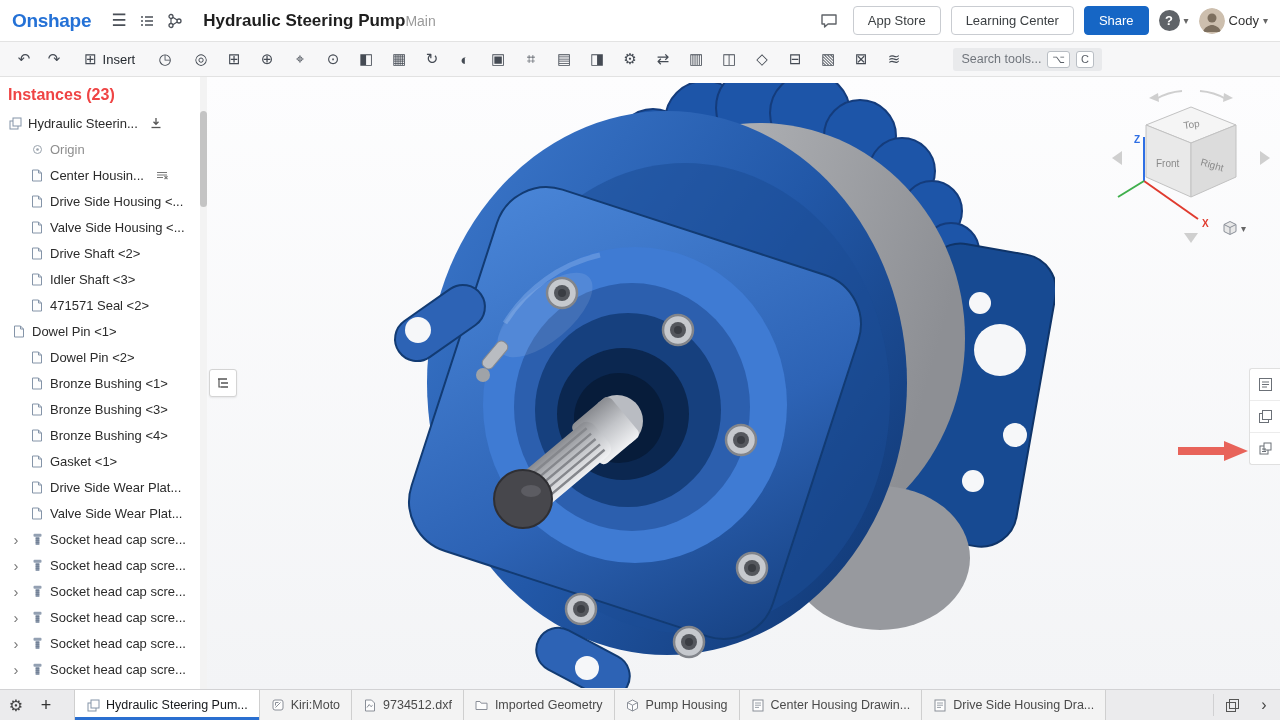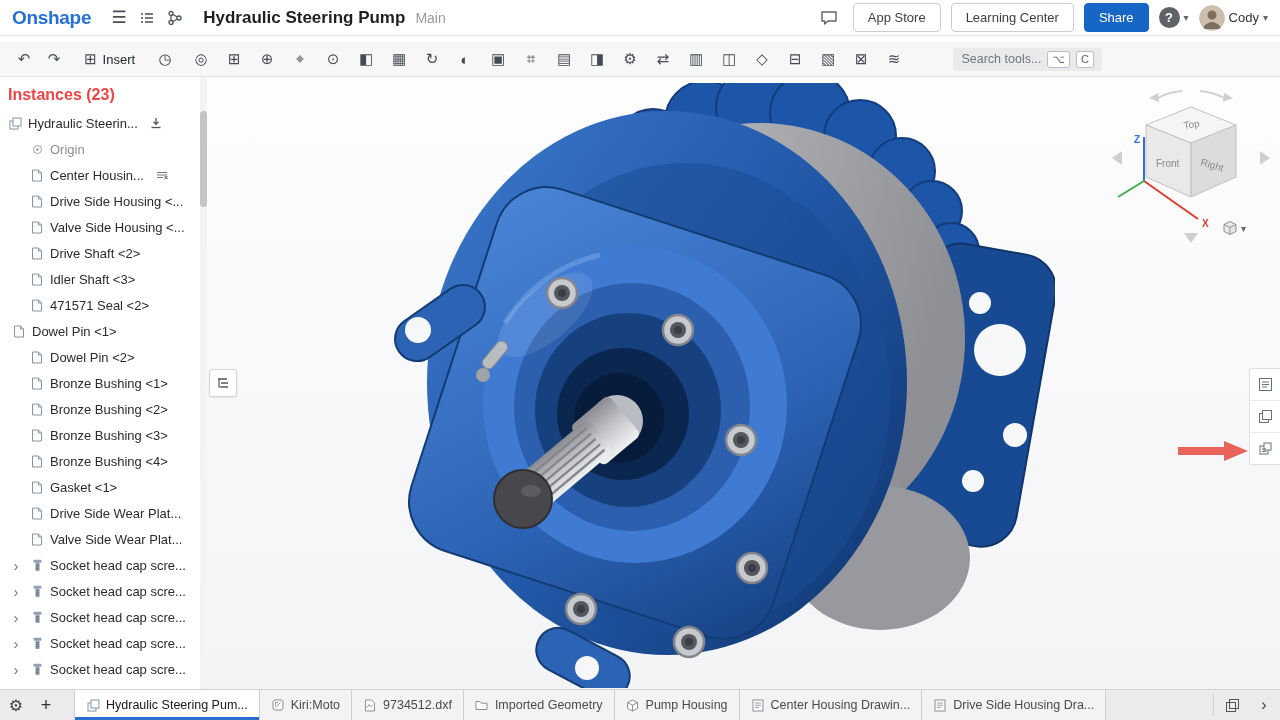--- a/index.html
+++ b/index.html
@@ -1,26 +1,26 @@
 <!DOCTYPE html>
 <html><head>
 <meta charset="utf-8">
 <style>
   html,body{margin:0;padding:0;}
   body{width:1280px;height:720px;overflow:hidden;position:relative;background:#fff;
        font-family:"Liberation Sans",sans-serif;color:#222;-webkit-font-smoothing:antialiased;}
 
   
-  .header{position:absolute;top:0;left:0;right:0;height:36px;background:#fff;
+  .header{position:absolute;top:0;left:0;right:0;height:42px;background:#fff;
           border-bottom:1px solid #e3e3e3;display:flex;align-items:center;
           padding:0 12px;box-sizing:border-box;z-index:30;}
   .logo{font-size:19px;font-weight:800;color:#2471d6;letter-spacing:-0.3px;margin-right:14px;cursor:pointer;}
   .hbtn{width:28px;height:28px;display:flex;align-items:center;justify-content:center;
         color:#4a4f57;font-size:17px;border-radius:3px;cursor:pointer;}
-  .title-wrap{display:flex;align-items:baseline;margin-left:14px;gap:10px;}
+  .title-wrap{display:flex;align-items:baseline;margin-left:14px;}
   .doc-title{font-size:17px;font-weight:700;color:#1f1f1f;}
   .ws-name{font-size:14px;color:#9a9a9a;}
   .spacer{flex:1;}
   .hright{display:flex;align-items:center;gap:10px;}
   .obtn{height:29px;padding:0 14px;border:1px solid #c9ccd1;border-radius:4px;background:#fff;
         font-size:13px;color:#3c4043;font-family:inherit;cursor:pointer;}
   .obtn.share{background:#1666c5;border-color:#1666c5;color:#fff;}
   .help-wrap,.user-wrap{display:flex;align-items:center;gap:4px;cursor:pointer;}
   .help-circle{width:21px;height:21px;border-radius:50%;background:#5f6368;color:#fff;
                font-size:13px;font-weight:700;display:flex;align-items:center;justify-content:center;}
@@ -469,29 +469,20 @@
         </span>
         <span class="tlabel">Bronze Bushing &lt;1&gt;</span>
       </div>
       <div class="trow" style="padding-left: 30px;">
         <span class="ticon">
           <svg width="12" height="13" viewBox="0 0 12 13">
             <path d="M1.5 1h6l3 3v8h-9z" fill="#fdfdfd" stroke="#8494a8"></path>
             <path d="M7.5 1v3h3" fill="none" stroke="#8494a8"></path>
           </svg>
         </span>
-        <span class="tlabel">Bronze Bushing &lt;2&gt;</span>
-      </div>
-      <div class="trow" style="padding-left: 30px;">
-        <span class="ticon">
-          <svg width="12" height="13" viewBox="0 0 12 13">
-            <path d="M1.5 1h6l3 3v8h-9z" fill="#fdfdfd" stroke="#8494a8"></path>
-            <path d="M7.5 1v3h3" fill="none" stroke="#8494a8"></path>
-          </svg>
-        </span>
         <span class="tlabel">Bronze Bushing &lt;3&gt;</span>
       </div>
       <div class="trow" style="padding-left: 30px;">
         <span class="ticon">
           <svg width="12" height="13" viewBox="0 0 12 13">
             <path d="M1.5 1h6l3 3v8h-9z" fill="#fdfdfd" stroke="#8494a8"></path>
             <path d="M7.5 1v3h3" fill="none" stroke="#8494a8"></path>
           </svg>
         </span>
         <span class="tlabel">Bronze Bushing &lt;4&gt;</span>

